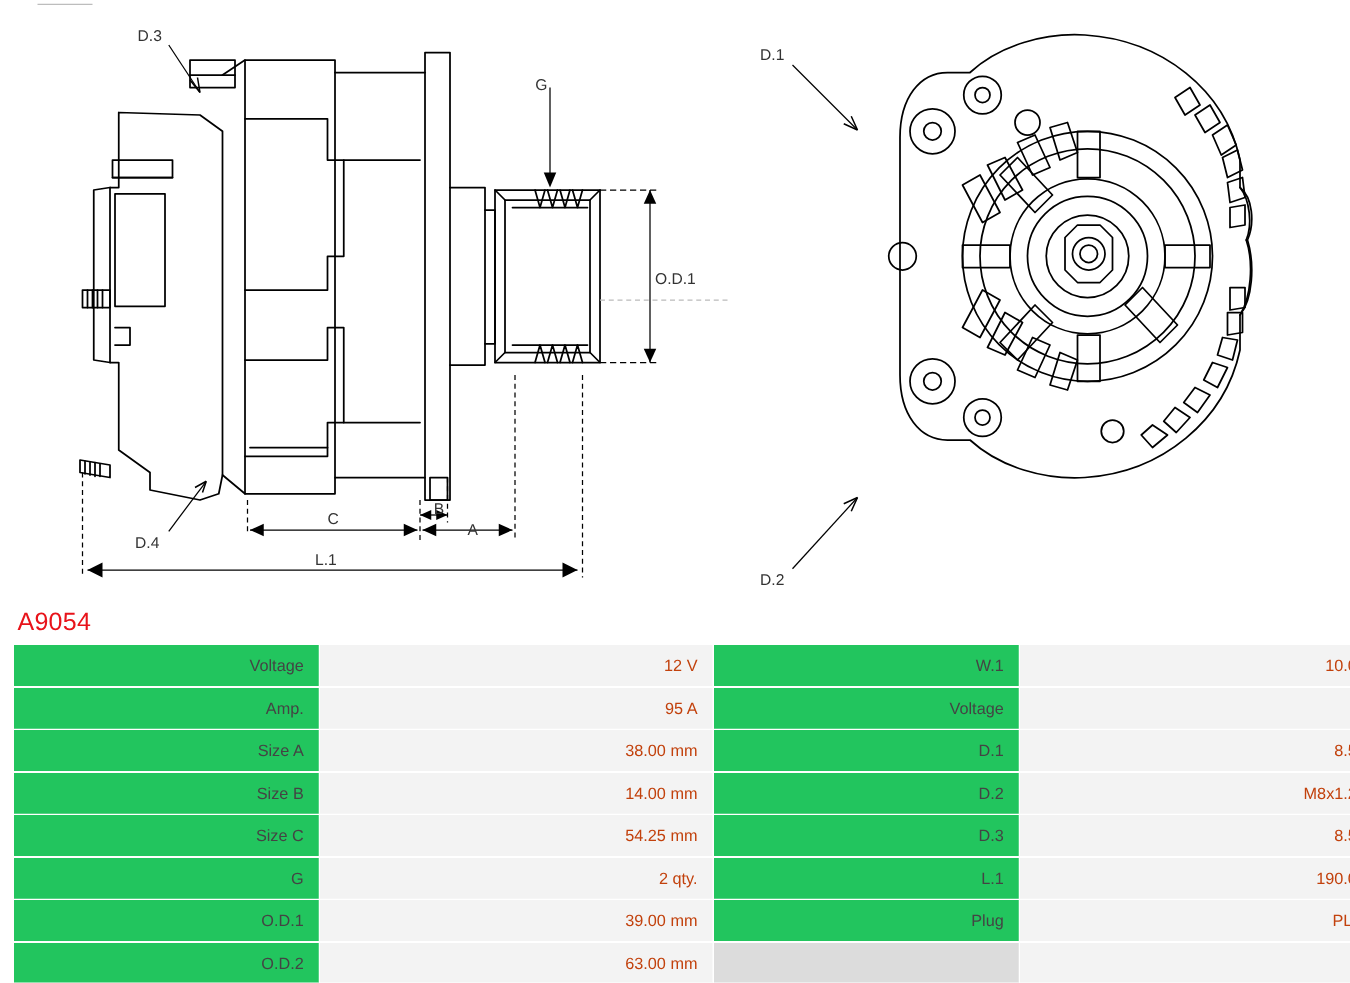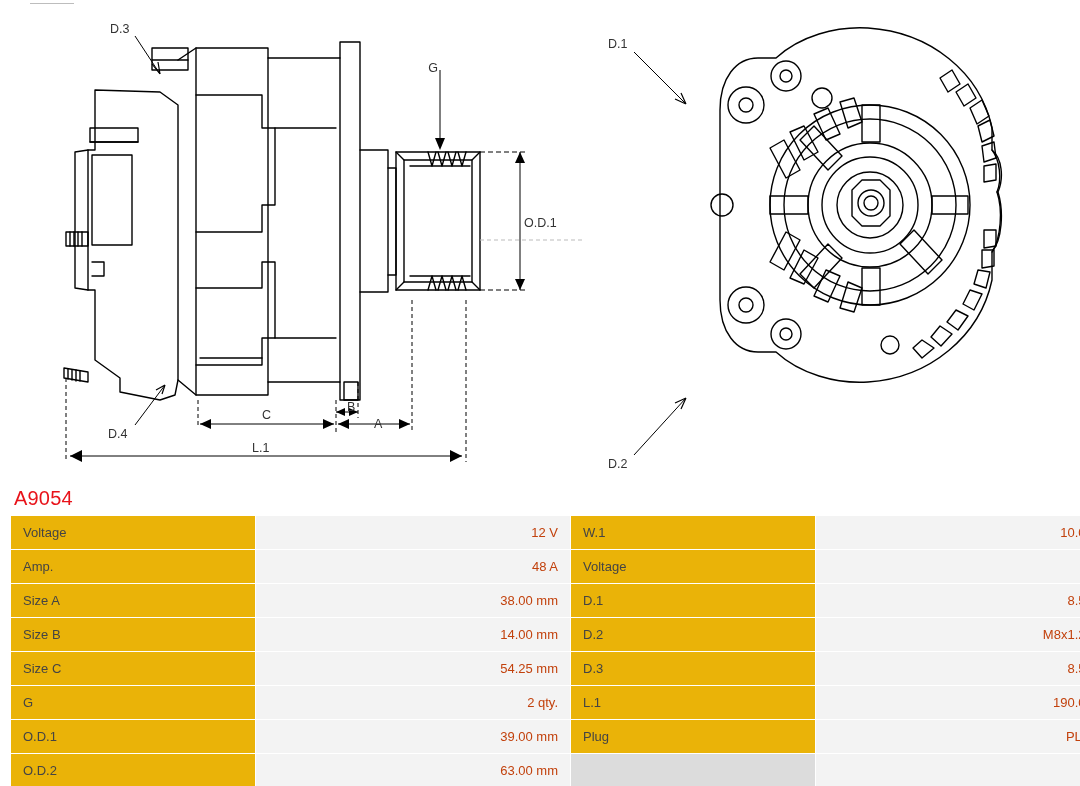--- a/index.html
+++ b/index.html
@@ -70,22 +70,22 @@
   table.spec td {
     height: 33px;
     font-size: 13px;
     border: 1px solid #ffffff;
     padding: 0 12px;
     vertical-align: middle;
     white-space: nowrap;
     overflow: hidden;
   }
   td.lbl {
-    background: #eab308;
-    text-align: left;
+    background: #22c55e;
+    text-align: right;
     color: #444444;
     width: 220px;
   }
   td.val {
     background: #f3f3f3;
     text-align: right;
     color: #c2410c;
     width: 290px;
   }
   td.empty {
@@ -294,21 +294,21 @@
     <table class="spec">
       <tbody>
         <tr>
           <td class="lbl">Voltage</td>
           <td class="val">12 V</td>
           <td class="lbl">W.1</td>
           <td class="val">10.00 mm</td>
         </tr>
         <tr>
           <td class="lbl">Amp.</td>
-          <td class="val">48 A</td>
+          <td class="val">95 A</td>
           <td class="lbl">Voltage</td>
           <td class="val">AP</td>
         </tr>
         <tr>
           <td class="lbl">Size A</td>
           <td class="val">38.00 mm</td>
           <td class="lbl">D.1</td>
           <td class="val">8.50 mm</td>
         </tr>
         <tr>

